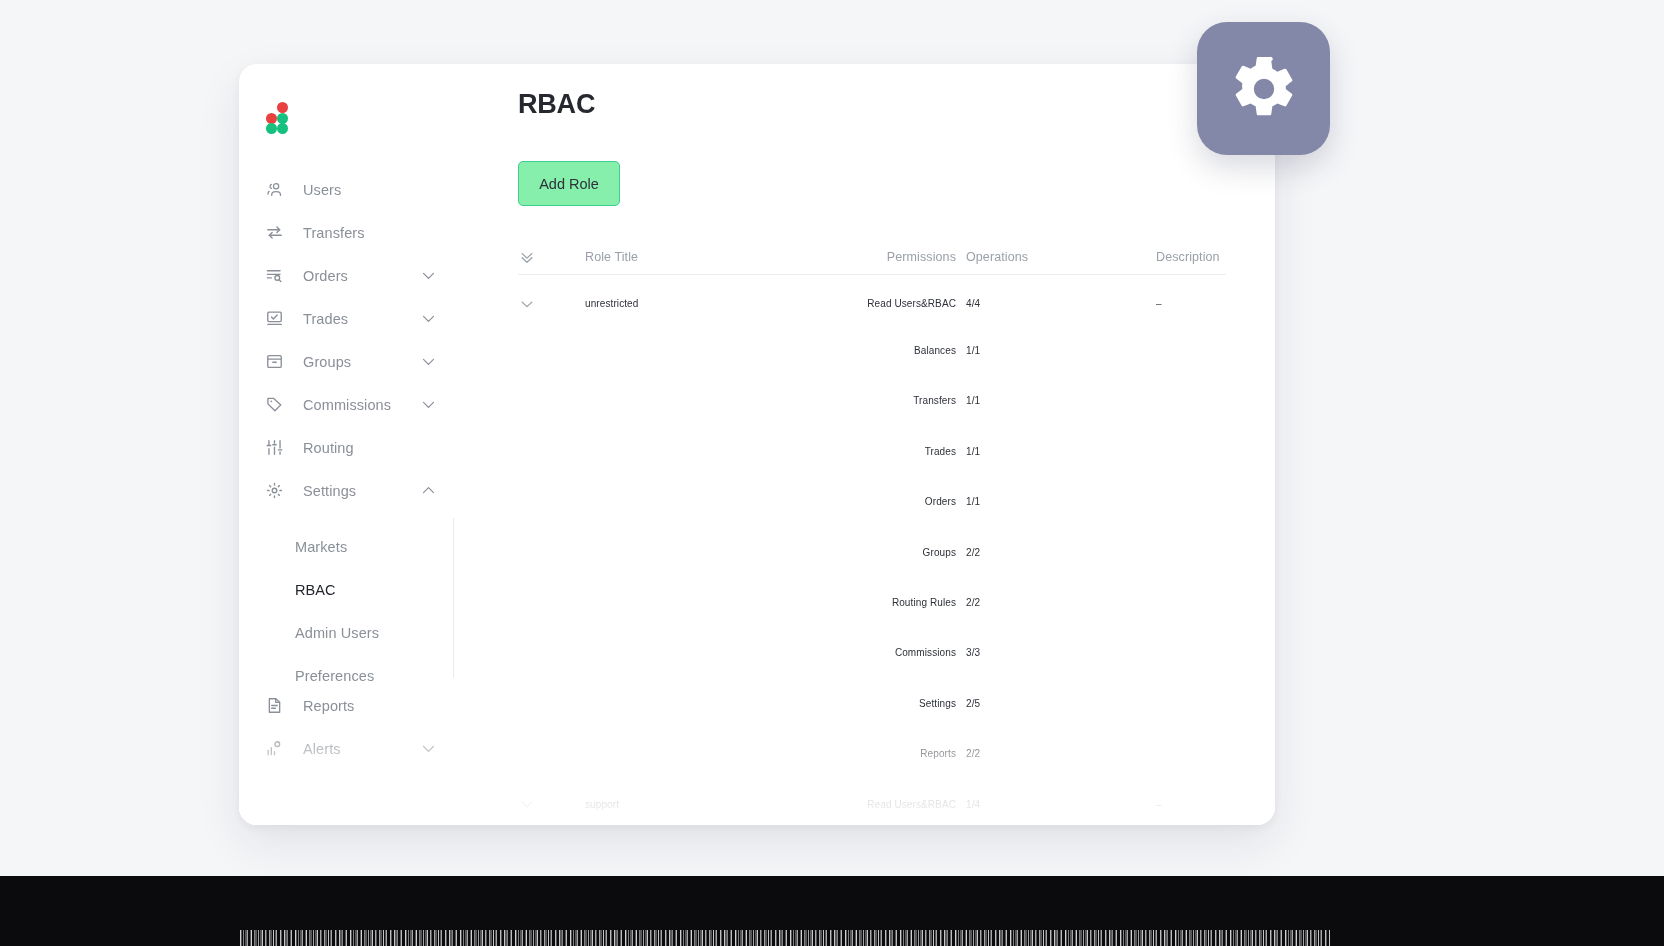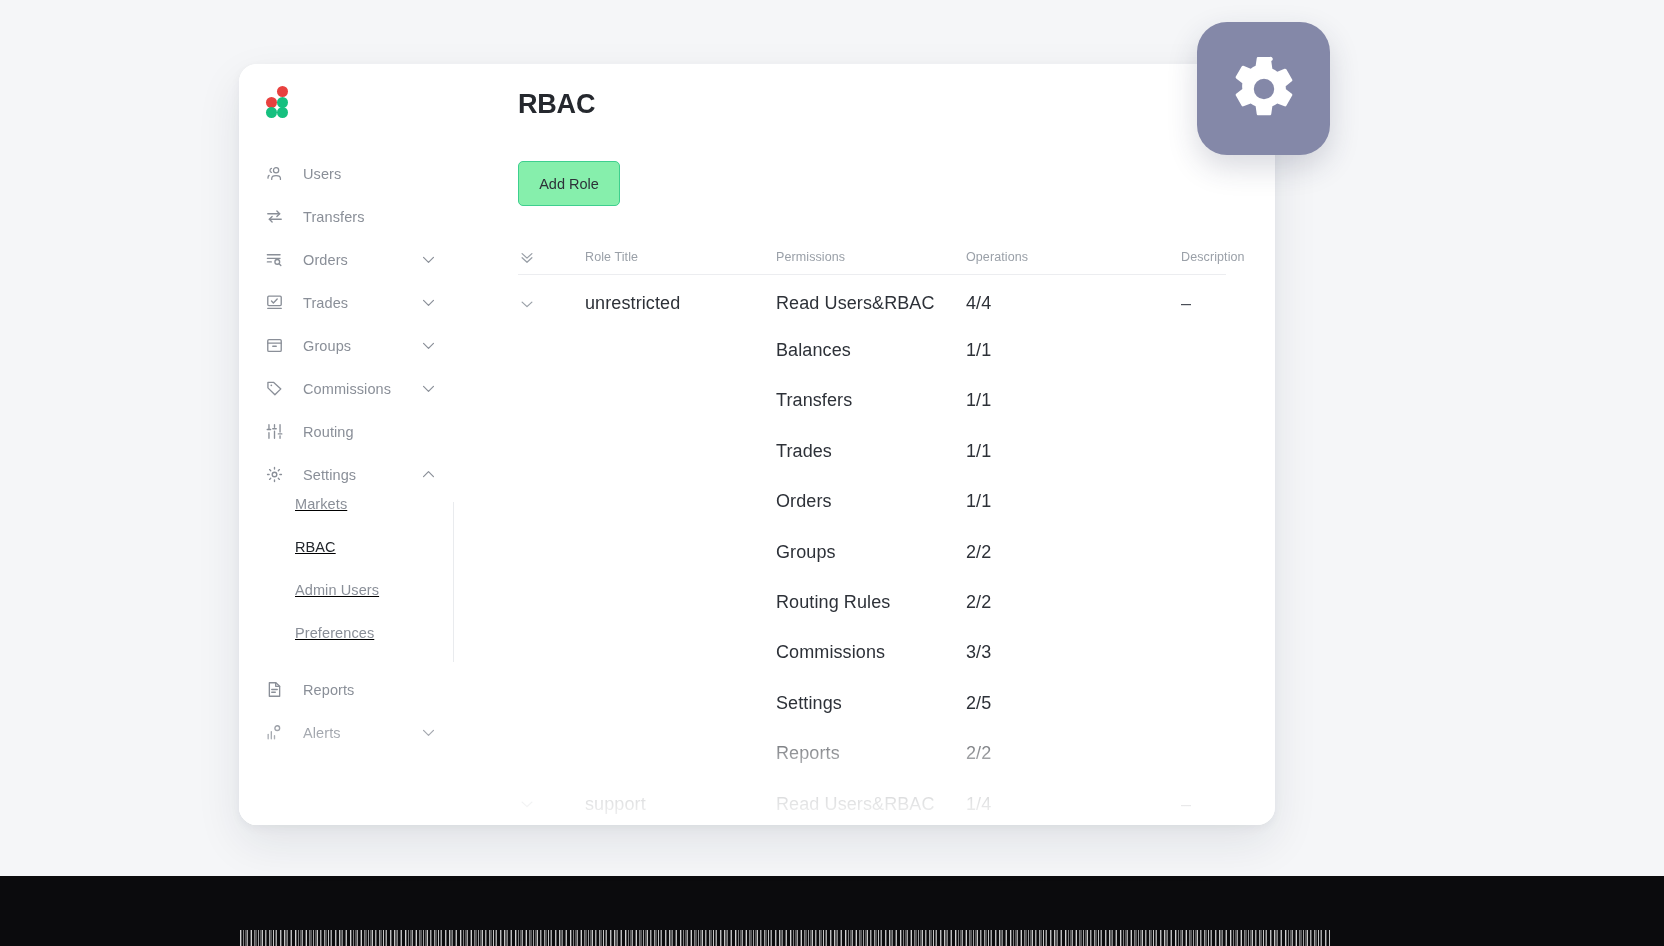--- a/index.html
+++ b/index.html
@@ -71,21 +71,21 @@
     height: 110px;
     background: linear-gradient(to bottom, rgba(255,255,255,0) 0%, rgba(255,255,255,.72) 52%, rgba(255,255,255,.97) 100%);
     pointer-events: none;
     z-index: 30;
   }
 
   
   .sidebar {
     position: absolute;
     left: 0;
-    top: 0;
+    top: 16px;
     width: 216px;
     height: 100%;
     background: #ffffff;
     padding-top: 22px;
   }
 
   .logo {
     position: relative;
     width: 30px;
     height: 32px;
@@ -150,25 +150,24 @@
     content: "";
     position: absolute;
     left: 214px;
     top: 6px;
     bottom: 6px;
     width: 1px;
     background: #e9ebee;
   }
   .sub-item {
     display: flex;
-    align-items: flex-start;
+    align-items: flex-end;
     height: 43px;
     padding-left: 56px;
     cursor: pointer;
-    text-decoration: underline;
   }
   .sub-label {
     font-size: 14.5px;
     color: #8a8f98;
     letter-spacing: .1px;
     white-space: nowrap;
   }
   .sub-item.active .sub-label {
     color: #22262c;
   }
@@ -217,35 +216,35 @@
     display: flex;
     align-items: center;
     gap: 10px;
   }
   .thead {
     height: 36px;
     border-bottom: 1px solid #ecedf0;
   }
   .c-chev   { width: 57px; flex: 0 0 57px; display: flex; align-items: center; color: #9aa0a8; }
   .c-role   { width: 181px; flex: 0 0 181px; }
-  .c-perm   { width: 180px; flex: 0 0 180px; }
+  .c-perm   { width: 180px; flex: 0 0 180px; text-align: right; }
   .c-ops    { width: 180px; flex: 0 0 180px; }
-  .c-desc   { flex: 1 1 auto; margin-left: 25px; }
+  .c-desc   { flex: 1 1 auto; }
 
   .thead .th {
     font-size: 12.5px;
     color: #9aa0a8;
     letter-spacing: .1px;
   }
 
   .tbody-row {
     height: 50.4px;
   }
   .td {
-    font-size: 18px;
+    font-size: 10px;
     color: #2d3138;
     letter-spacing: .1px;
   }
   .td.dash { color: #4a4f57; }
 
   .role-row-first { padding-top: 7px; }
 
   
   .gear-badge {
     position: absolute;

